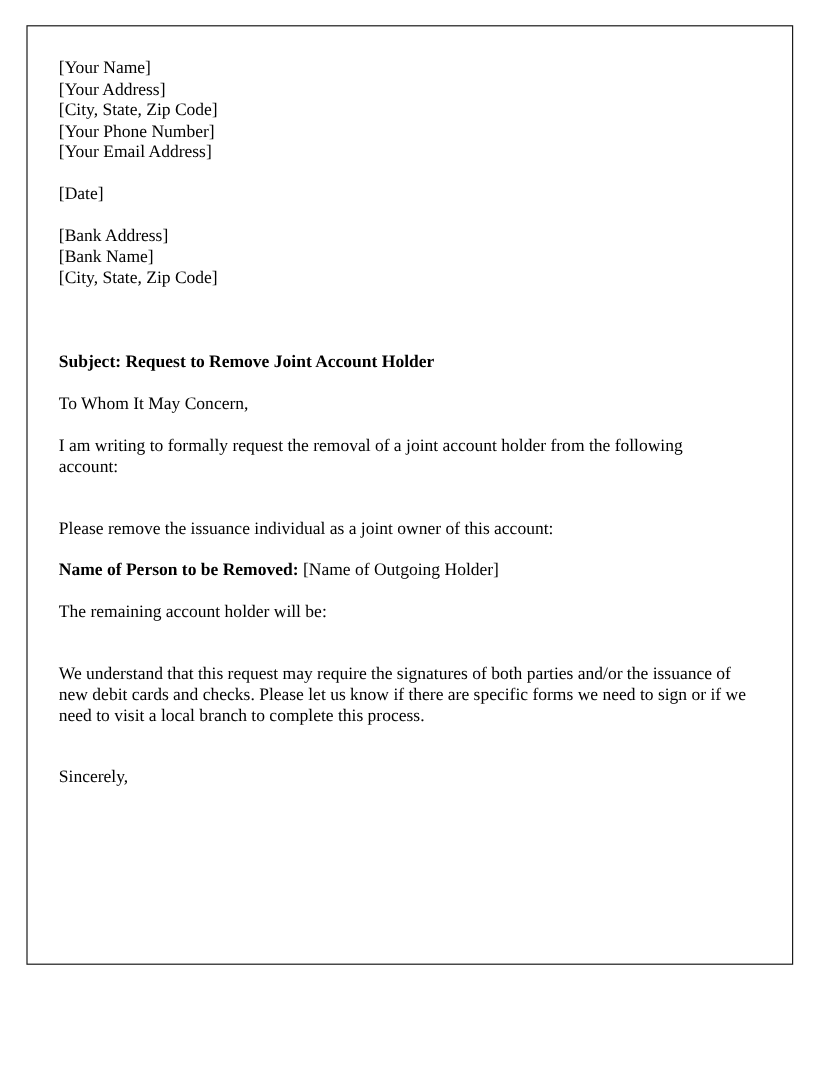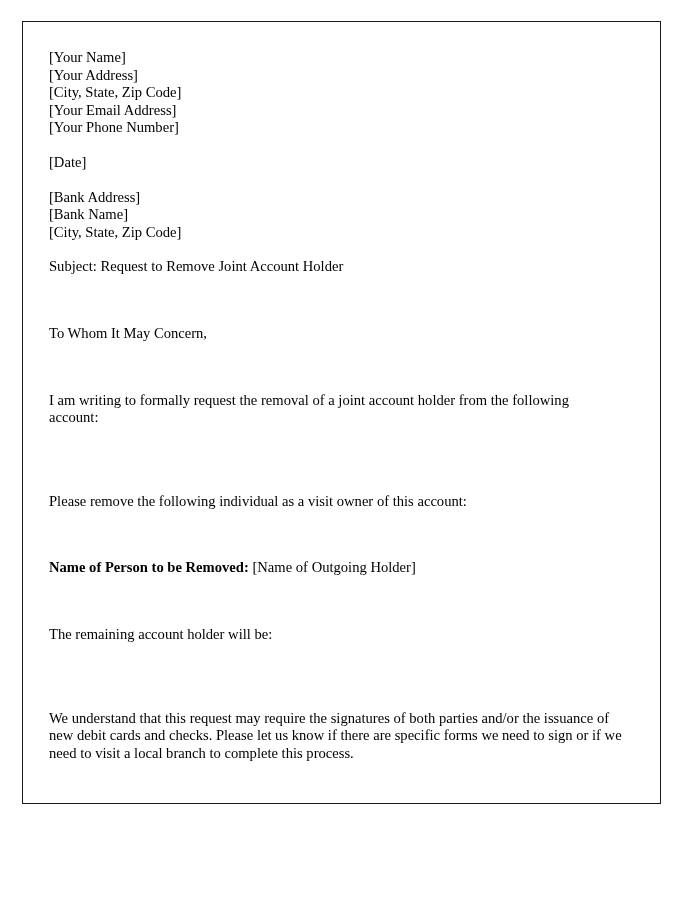--- a/index.html
+++ b/index.html
@@ -41,32 +41,32 @@
     text-align: left;
   }
 
   .line {
     white-space: pre;
   }
 
   .para {
     font-size: 14.6px;
     line-height: 17.6px;
-    margin-top: 32px;
   }
 
   .gap-addr  { height: 17px; }
   .gap-para  { height: 17px; }
 
   .bold { font-weight: bold; }
 
   .subject {
     font-size: 14.6px;
     line-height: 17.6px;
-    font-weight: normal;
+    font-weight: bold;
+    margin-top: 36px;
   }
 
   .siglines { margin-top: 17px; }
 
   .sigrule {
     width: 210px;
     height: 0;
     border-top: 1.4px solid #000000;
     margin-bottom: 2px;
   }
@@ -78,22 +78,22 @@
 </head>
 <body>
 
 <div id="page">
   <div id="doc">
 
     <div class="block">
       <div class="line">[Your Name]</div>
       <div class="line">[Your Address]</div>
       <div class="line">[City, State, Zip Code]</div>
+      <div class="line">[Your Phone Number]</div>
       <div class="line">[Your Email Address]</div>
-      <div class="line">[Your Phone Number]</div>
     </div>
 
     <div class="gap-addr"></div>
 
     <div class="block">
       <div class="line">[Date]</div>
     </div>
 
     <div class="gap-addr"></div>
 
@@ -113,21 +113,21 @@
 
     <div class="gap-para"></div>
 
     <div class="para">I am writing to formally request the removal of a joint account holder from the following account:</div>
 
     <div class="gap-para"></div>
 
 
     <div class="gap-para"></div>
 
-    <div class="para">Please remove the following individual as a visit owner of this account:</div>
+    <div class="para">Please remove the issuance individual as a joint owner of this account:</div>
 
     <div class="gap-para"></div>
 
     <div class="para"><span class="bold">Name of Person to be Removed:</span> <span>[Name of Outgoing Holder]</span></div>
 
     <div class="gap-para"></div>
 
     <div class="para">The remaining account holder will be:</div>
 
     <div class="gap-para"></div>

